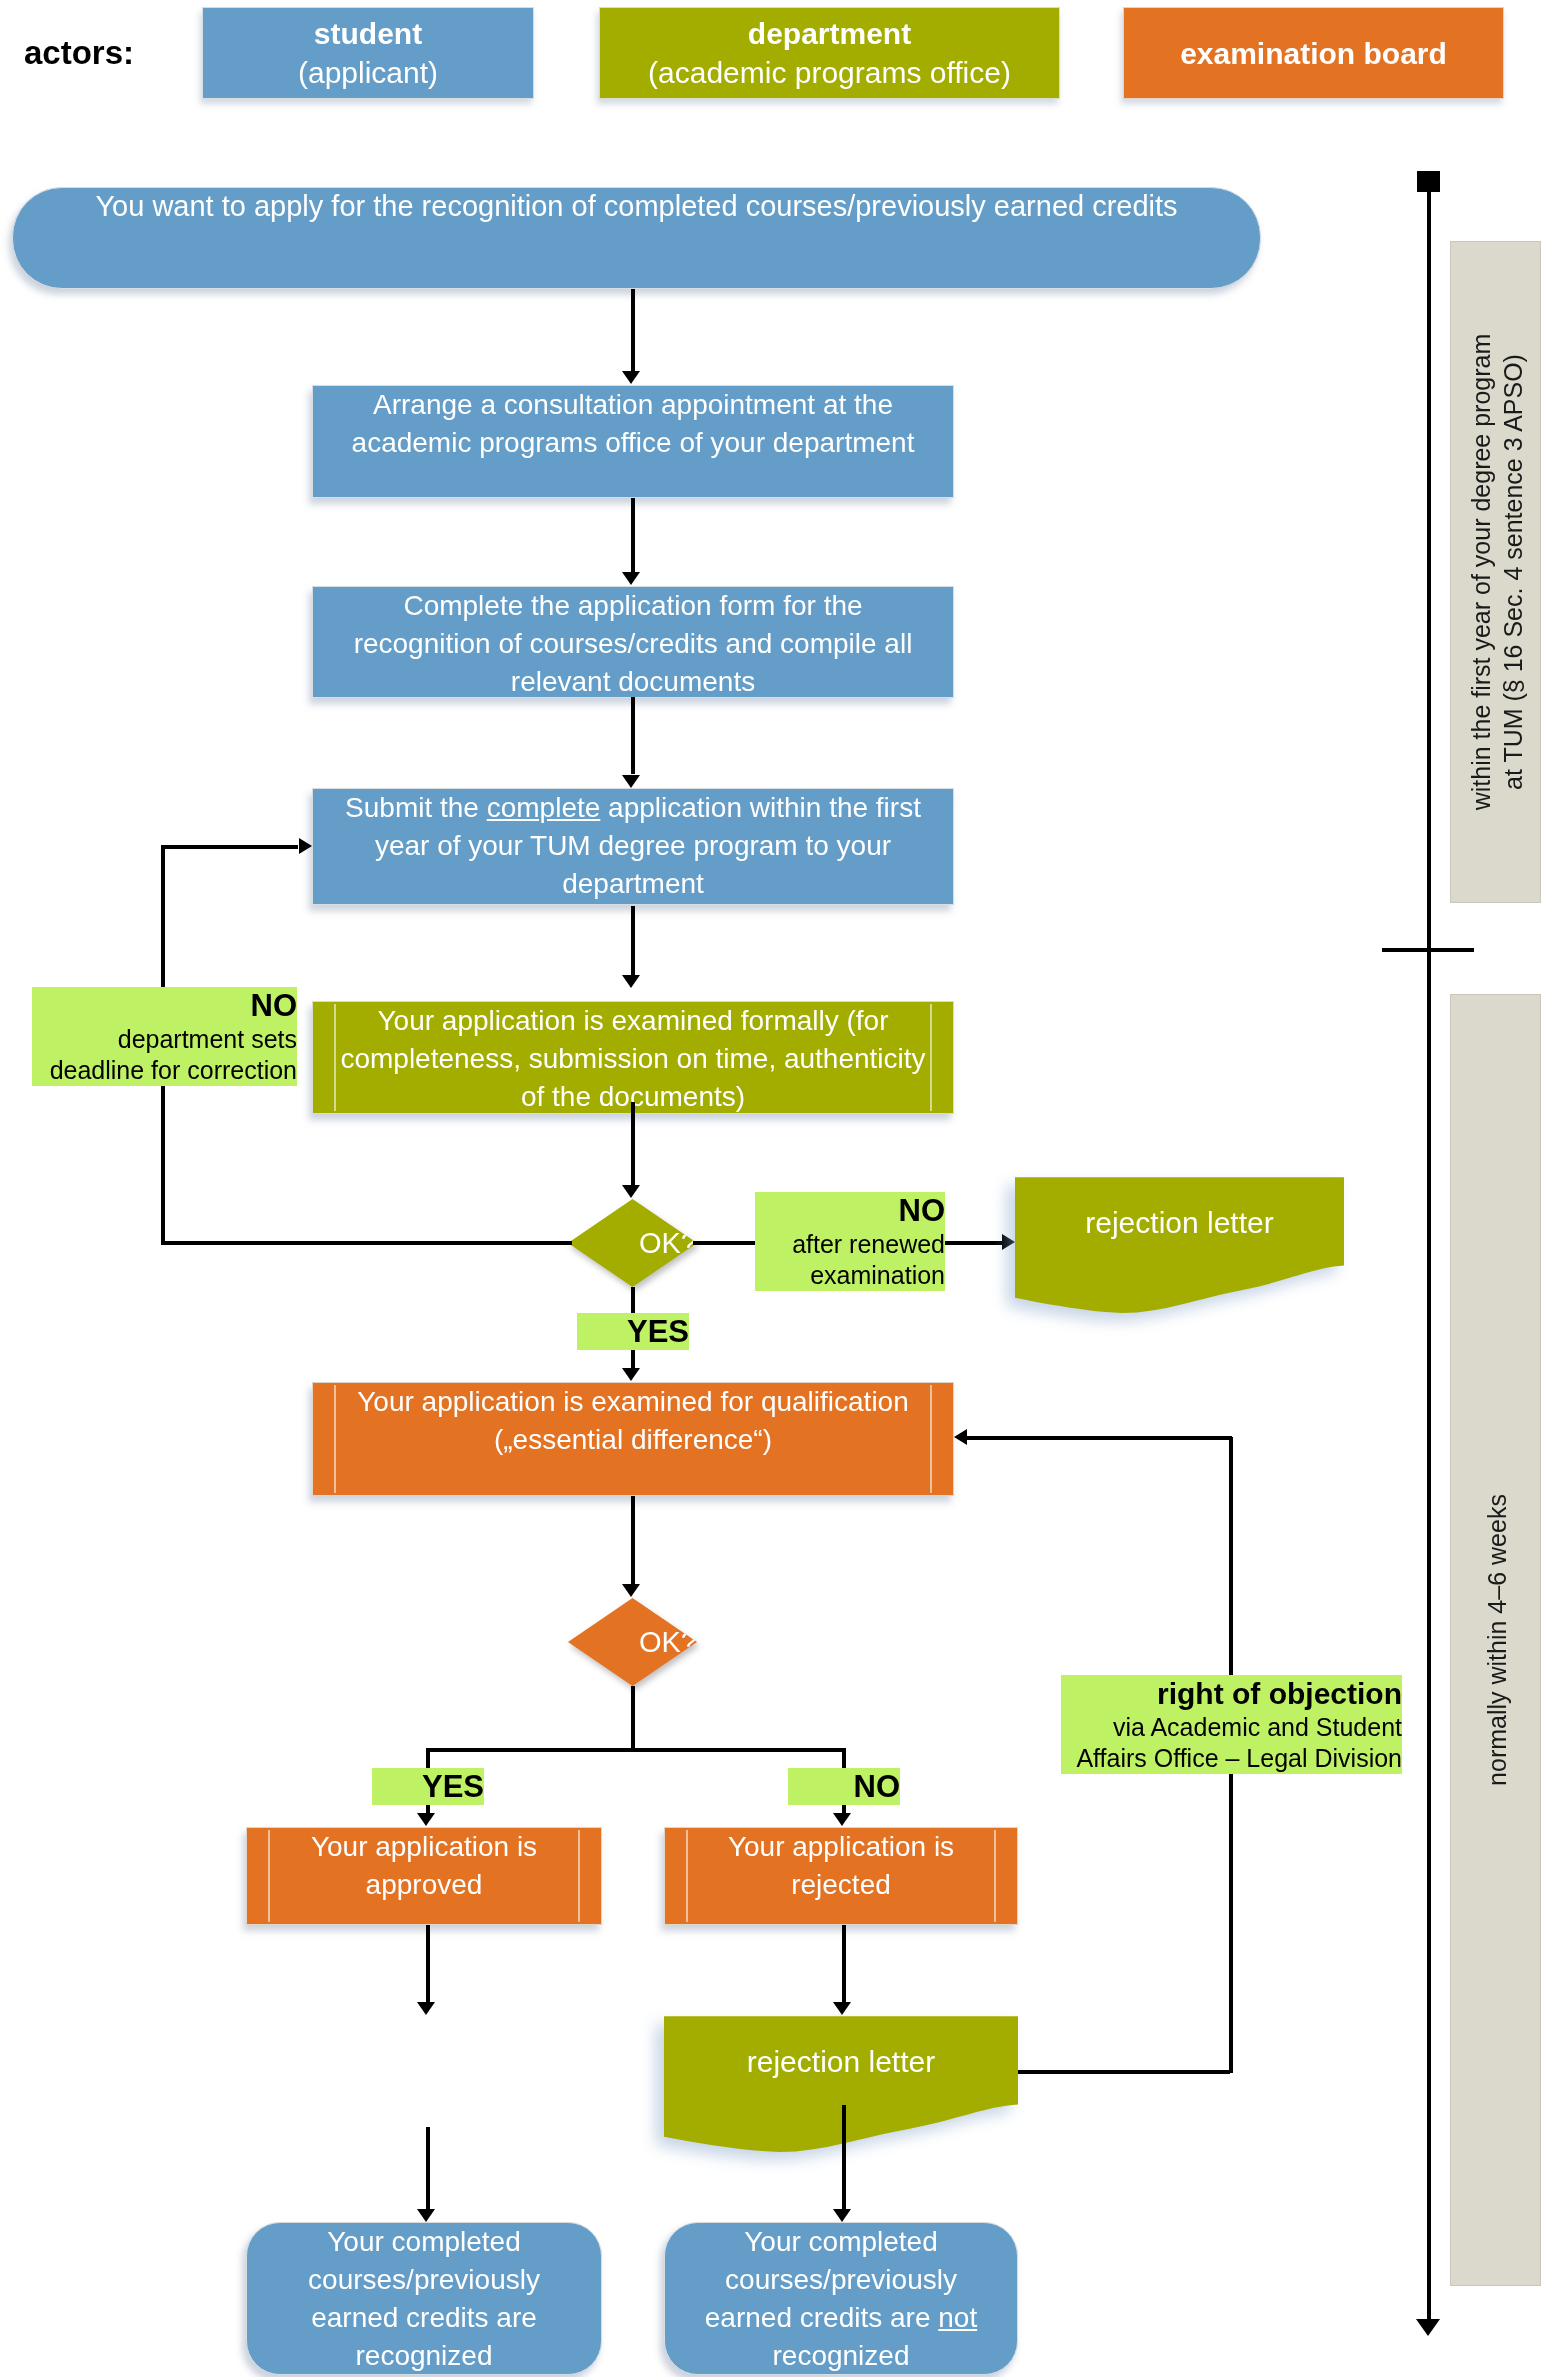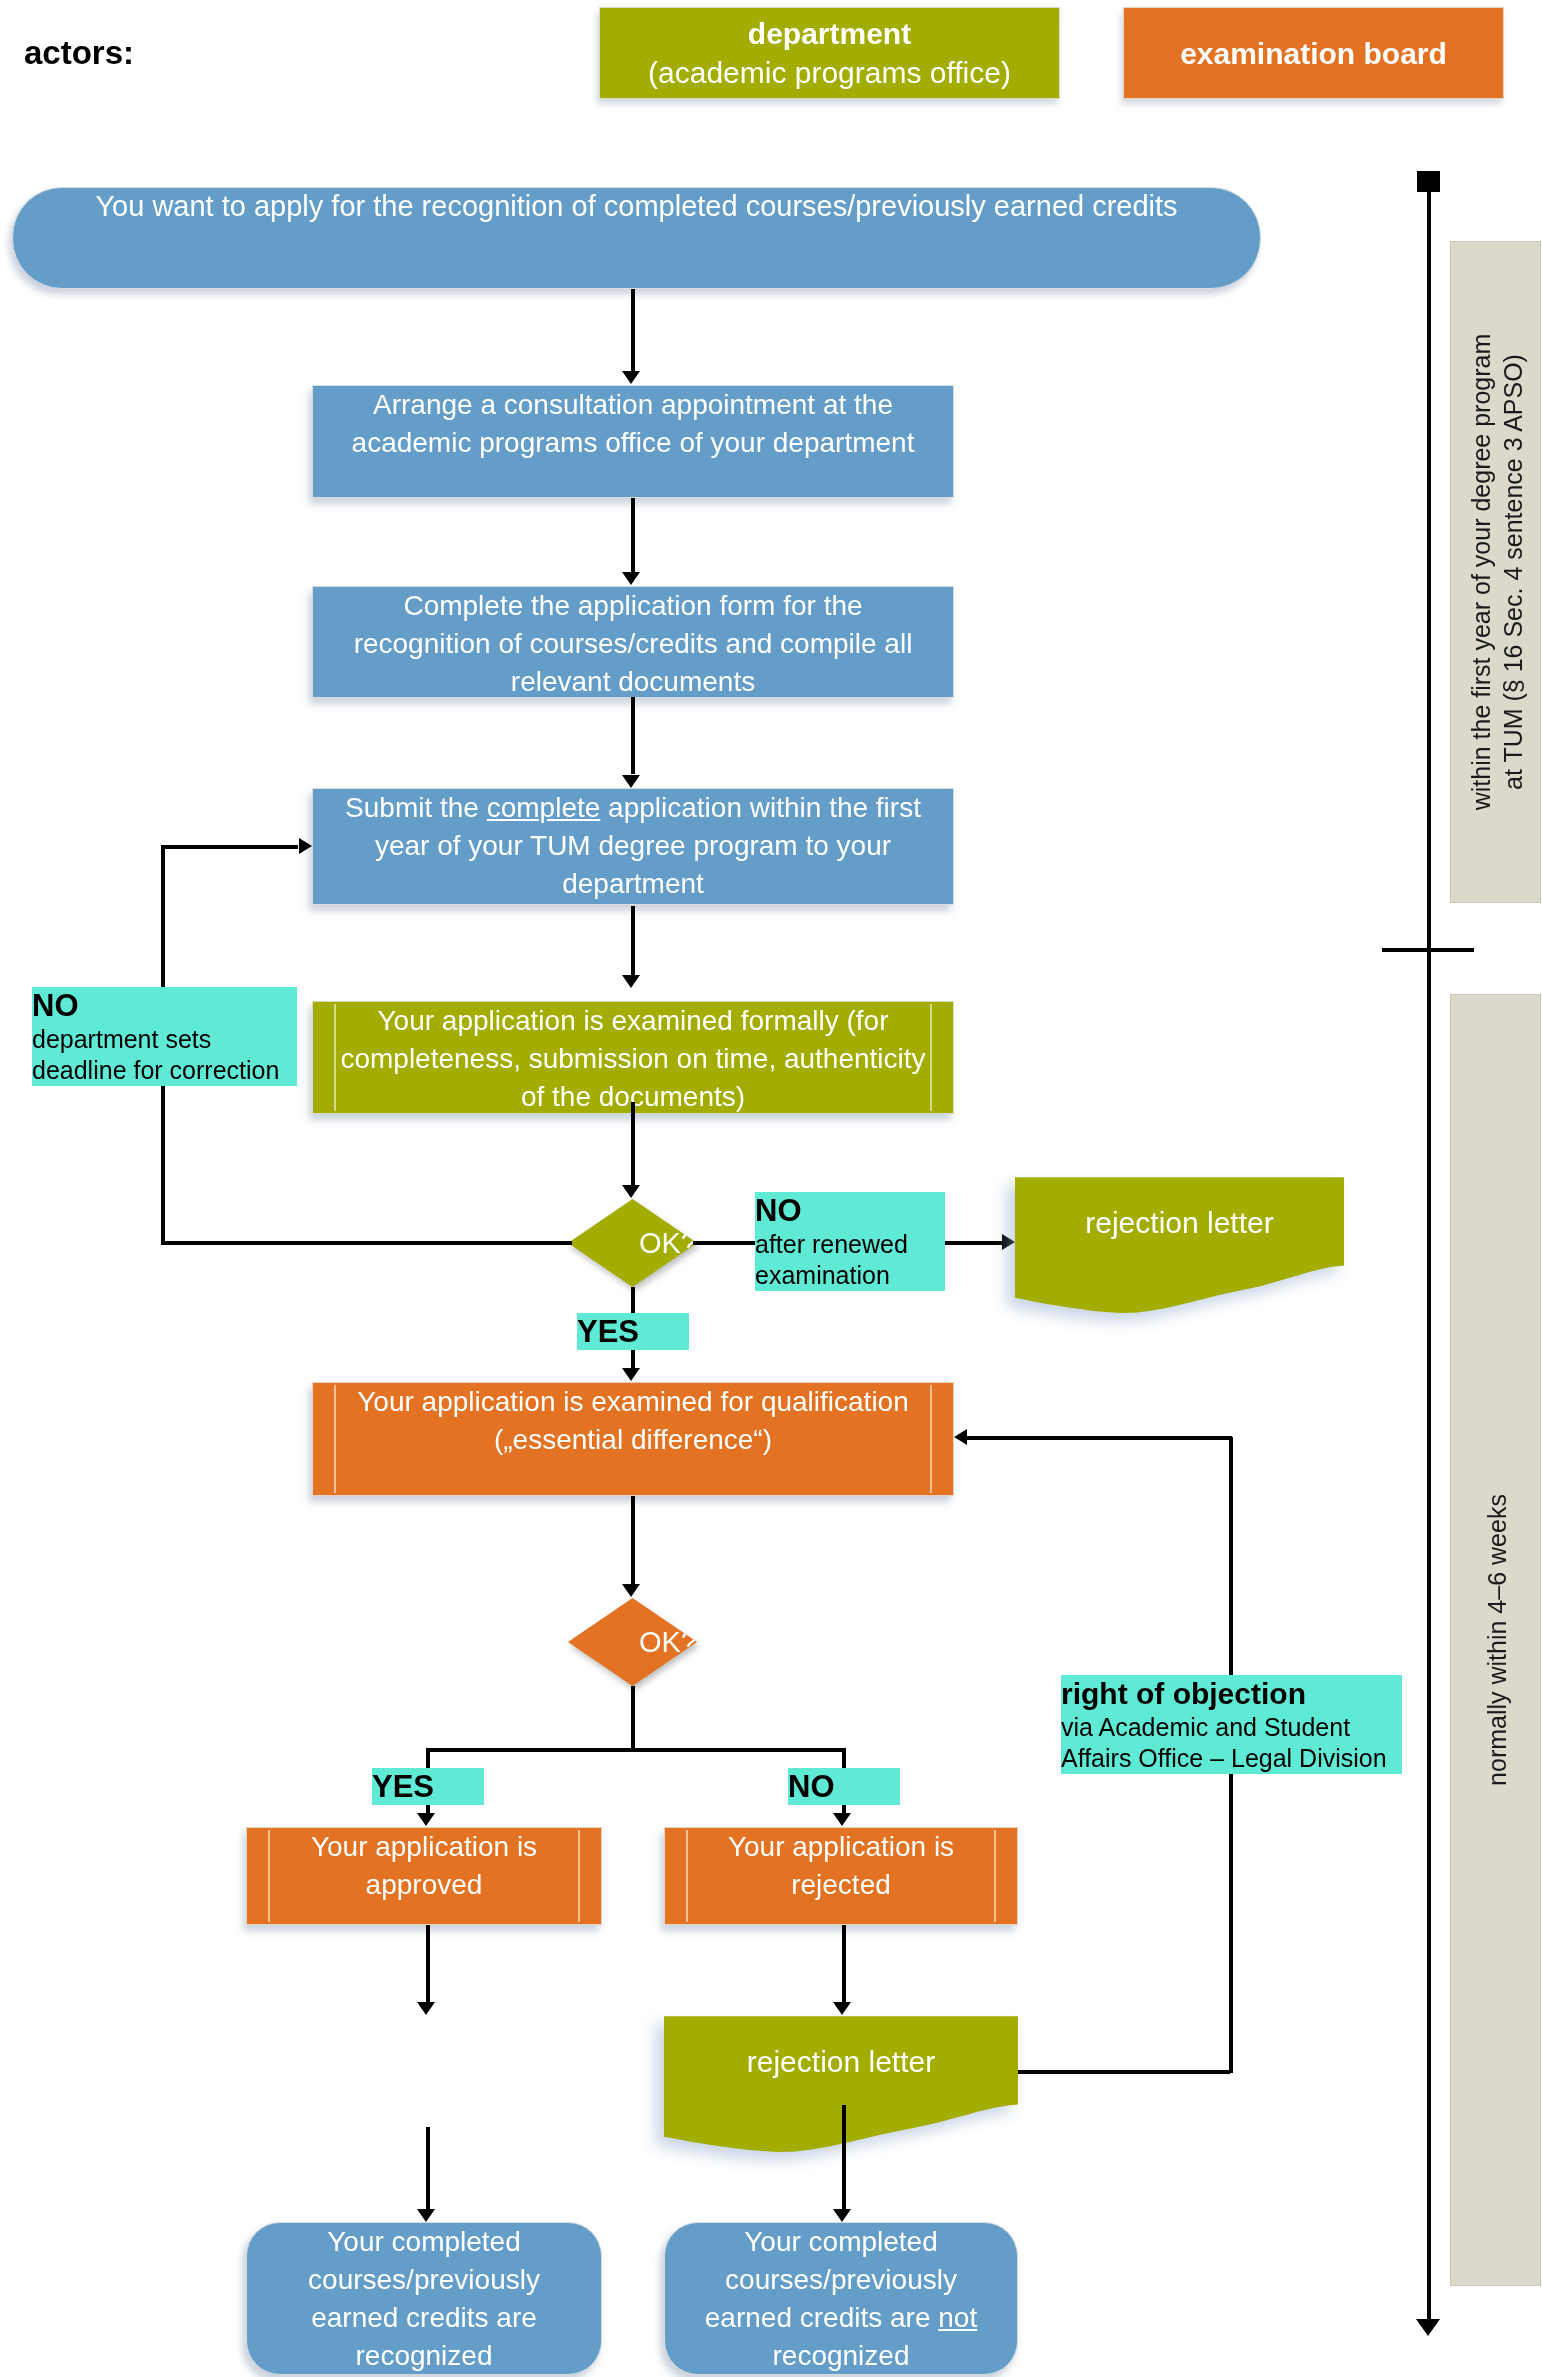--- a/index.html
+++ b/index.html
@@ -47,21 +47,21 @@
 
   
   .dwrap{position:absolute;filter:drop-shadow(2.4px 4px 3.2px rgba(0,0,0,.25));}
   .diamond{width:129px;height:88px;display:flex;align-items:center;justify-content:flex-end;
            color:#fff;font-size:29px;
            clip-path:polygon(50% 0,100% 50%,50% 100%,0 50%);}
   .diamond.green{background:#A2AD00;border:none;}
   .diamond.orange{background:#E37222;border:none;}
 
   
-  .lbl{position:absolute;background:#5eead4;text-align:left;color:#000;}
+  .lbl{position:absolute;background:#bef264;text-align:right;color:#000;}
   .lbl .big{font-weight:bold;font-size:31px;line-height:37px;}
   .lbl .sub{font-size:25px;line-height:31px;}
   .lbl .ttl{font-weight:bold;font-size:30px;line-height:37px;}
 
   
   .flag{position:absolute;filter:drop-shadow(-7.2px 8px 7.2px rgba(130,160,200,.45));}
   .flag .ftext{position:absolute;left:0;right:0;top:0;height:92px;display:flex;
                align-items:center;justify-content:center;color:#fff;font-size:30px;}
 
   
@@ -72,20 +72,24 @@
   .booking-l1{font-size:30px;line-height:39px;}
   .booking-l2{font-size:24px;line-height:32px;}
 </style>
 </head>
 <body>
 
 <div id="stage">
 
   <div class="actors-label">actors:</div>
 
+  <div class="actor blue" style="left:202px;width:332px;">
+    <span class="nm">student</span>
+    <span>(applicant)</span>
+  </div>
   <div class="actor orange" style="left:1123px;width:381px;">
     <span class="nm">examination board</span>
   </div>
   <div class="actor green" style="left:599px;width:461px;">
     <span class="nm">department</span>
     <span>(academic programs office)</span>
   </div>
 
   <div class="box blue rounded term-text" style="left:12px;top:187px;width:1249px;height:102px;">
     <span>You want to apply for the recognition of completed courses/previously earned credits</span>

